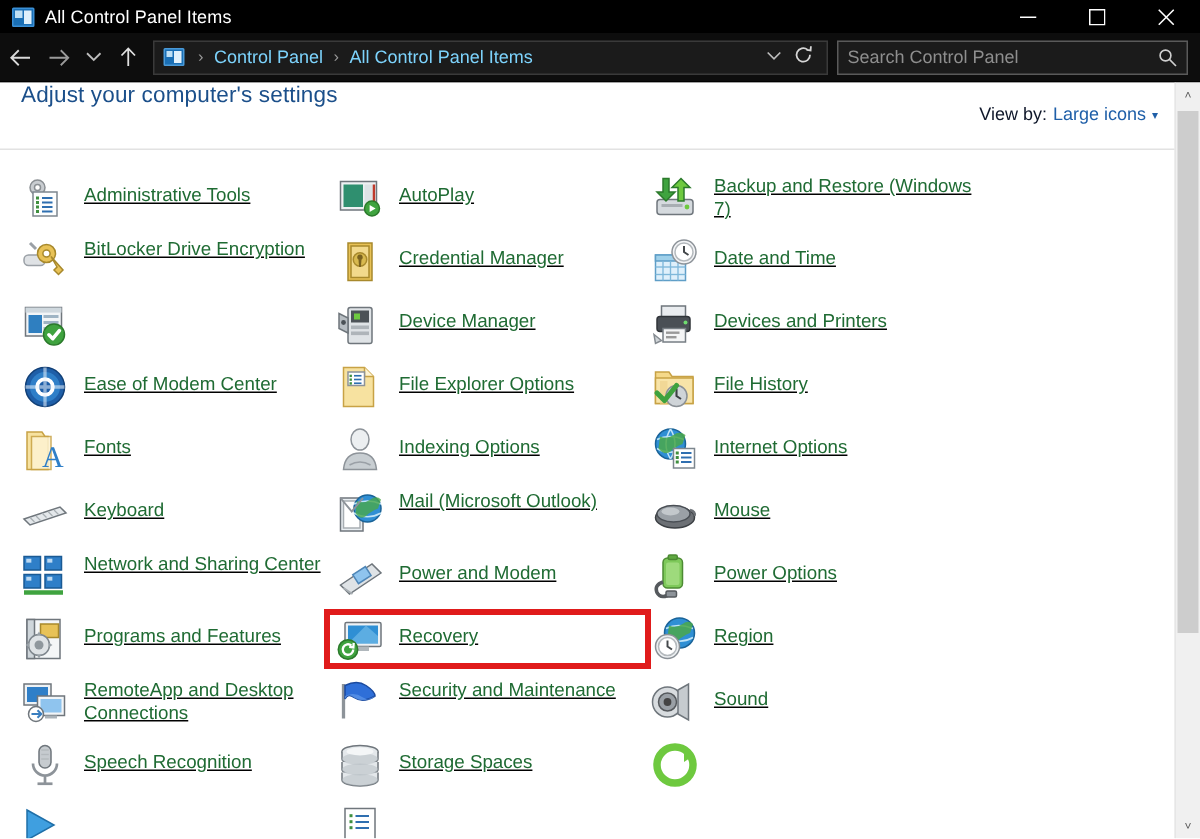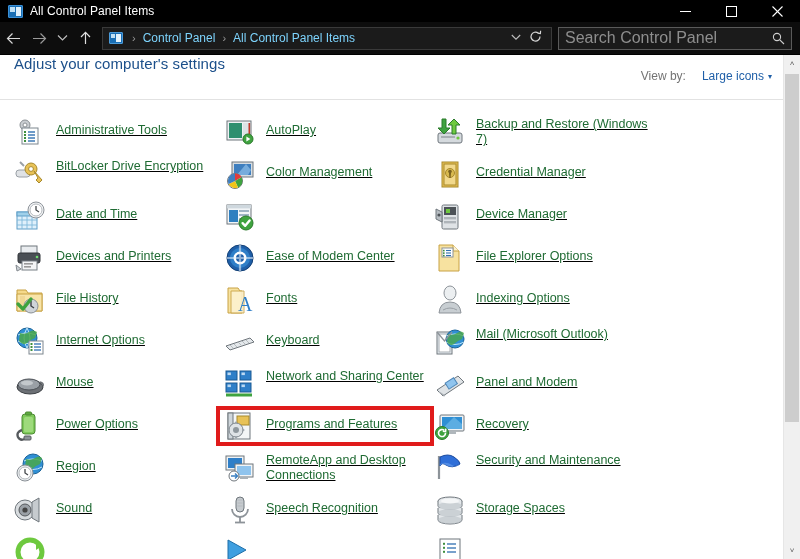--- a/index.html
+++ b/index.html
@@ -71,42 +71,42 @@
   .addr-chev{ color:#bdbdbd; font-size:9px; padding:0 6px; }
   .addr-refresh{ color:#d6d6d6; font-size:13px; padding:0 5px 0 2px; }
 
   .searchbox{
     width:234px; height:23px; margin-right:8px; flex:0 0 auto;
     background:#1b1b1b; border:1px solid #5a5a5a;
     display:flex; align-items:center; padding:0 6px;
   }
   .searchbox input{
     flex:1 1 auto; background:transparent; border:0; outline:none;
-    color:#d8d8d8; font-family:inherit; font-size:16px; min-width:0;
+    color:#d8d8d8; font-family:inherit; font-size:12px; min-width:0;
   }
   .searchbox input::placeholder{ color:#8e8e8e; }
   .search-icon{ color:#cfcfcf; flex:0 0 auto; display:flex; }
 
   
   .content{
     position:relative; height:504px; background:#ffffff;
     overflow:hidden;
   }
   .subheader{
     height:44px; display:flex; 
     padding:0 0 0 14px; position:relative;
   }
   .page-title{
     font-size:15px; color:#1b4f8a; font-weight:400; letter-spacing:.1px;
   }
   .viewby{
     position:absolute; right:28px; top:14px;
     display:flex; align-items:baseline; font-size:12px;
   }
-  .viewby-label{ color:#737373; margin-right:16px; }
+  .viewby-label{ color:#0f172a; margin-right:4px; }
   .viewby-value{ color:#1f5fa8; }
   .viewby-caret{ color:#1f5fa8; font-size:8px; margin-left:4px; position:relative; top:-1px; }
 
   .divider{
     height:1px; background:#e2e2e2; margin:0;
   }
 
   .items-pane{
     position:relative; height:459px; overflow:hidden;
     padding-top:13px;
@@ -304,35 +304,20 @@
               <circle cx="17" cy="11" r="2.4" fill="#fff" stroke="#a8892c"></circle>
               <path d="M20 13 L28 22 L25 25 L22 22 L24 20 Z" fill="#e8c257" stroke="#a8892c"></path>
               <path d="M6 4 L10 8" stroke="#9aa0a6" stroke-width="2" fill="none"></path>
             </svg>
           </span>
           <span class="lbl">BitLocker Drive Encryption</span>
         </div>
         <div class="cell">
           <span class="ico">
             <svg viewBox="0 0 32 32">
-              <rect x="8" y="4" width="21" height="15" fill="#d7dde1" stroke="#6f767c"></rect>
-              <rect x="10" y="6" width="17" height="11" fill="#3f7fbf"></rect>
-              <path d="M13 17 L22 6 L27 12 L24 17 Z" fill="#8fbfe8" opacity=".7"></path>
-              <circle cx="11" cy="23" r="7.5" fill="#fff" stroke="#6f767c"></circle>
-              <path d="M11 23 L11 15.5 A7.5 7.5 0 0 1 17.5 19.2 Z" fill="#e03b3b"></path>
-              <path d="M11 23 L17.5 19.2 A7.5 7.5 0 0 1 14 29.6 Z" fill="#3fa33f"></path>
-              <path d="M11 23 L14 29.6 A7.5 7.5 0 0 1 4.6 26 Z" fill="#f0c419"></path>
-              <path d="M11 23 L4.6 26 A7.5 7.5 0 0 1 11 15.5 Z" fill="#3f7fbf"></path>
-            </svg>
-          </span>
-          <span class="lbl">Color Management</span>
-        </div>
-        <div class="cell">
-          <span class="ico">
-            <svg viewBox="0 0 32 32">
               <rect x="8" y="4" width="16" height="25" fill="#e8c257" stroke="#a8892c"></rect>
               <rect x="10" y="6" width="12" height="21" fill="#f2d98c" stroke="#a8892c"></rect>
               <circle cx="16" cy="15" r="4.5" fill="#d8b94f" stroke="#a8892c"></circle>
               <circle cx="16" cy="13.5" r="1.8" fill="#7a6220"></circle>
               <path d="M15 15 h2 l-0.4 5 h-1.2 Z" fill="#7a6220"></path>
             </svg>
           </span>
           <span class="lbl">Credential Manager</span>
         </div>
         <div class="cell">
@@ -543,21 +528,21 @@
           <span class="lbl">Network and Sharing Center</span>
         </div>
         <div class="cell">
           <span class="ico">
             <svg viewBox="0 0 32 32">
               <path d="M3 22 L24 8 L30 14 L9 28 Z" fill="#dfe3e6" stroke="#6f767c"></path>
               <rect x="12" y="12" width="10" height="7" transform="rotate(-33 17 15)" fill="#8fc4ee" stroke="#4f87b8"></rect>
               <path d="M5 24 L11 28" stroke="#a8aeb3" stroke-width="1.3"></path>
             </svg>
           </span>
-          <span class="lbl">Panel and Modem</span>
+          <span class="lbl">Power and Modem</span>
         </div>
         <div class="cell">
           <span class="ico">
             <svg viewBox="0 0 32 32">
               <rect x="8" y="4" width="13" height="20" rx="3" fill="#7ec95a" stroke="#4c8a33"></rect>
               <rect x="11.5" y="2" width="6" height="3" rx="1" fill="#5fa840" stroke="#4c8a33"></rect>
               <rect x="10" y="7" width="9" height="15" rx="1.5" fill="#a6de85" opacity=".8"></rect>
               <path d="M8 20 q-6 2 -4 7 q2 4 7 2" stroke="#55595d" stroke-width="2.4" fill="none"></path>
               <rect x="10" y="26" width="7" height="4" rx="1" fill="#8d9399" stroke="#55595d"></rect>
             </svg>

